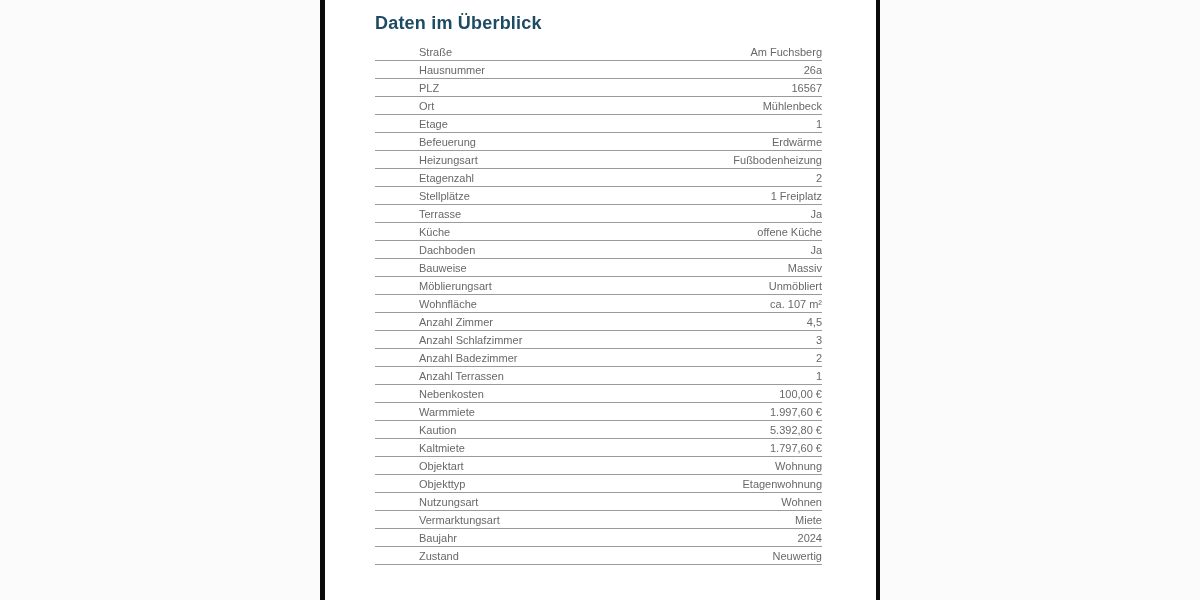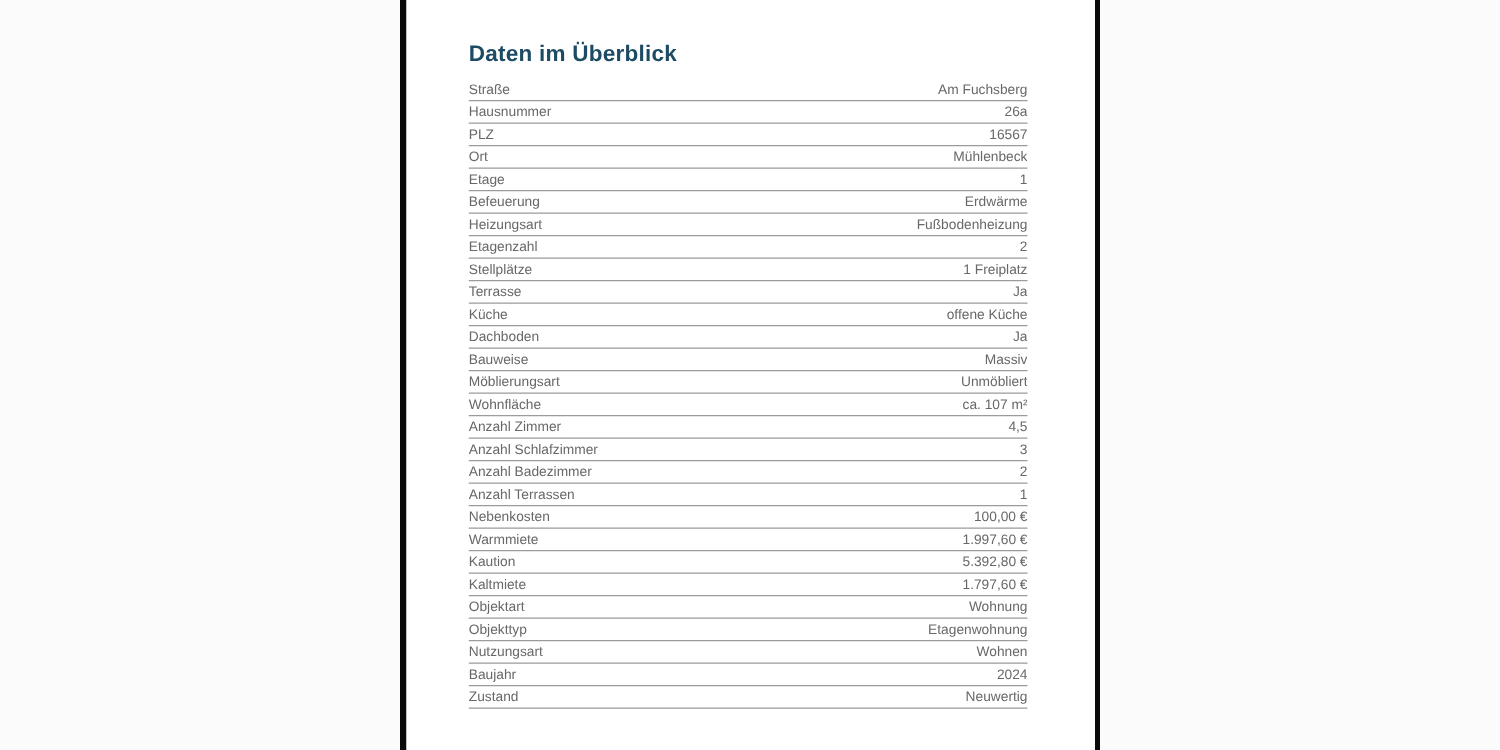--- a/index.html
+++ b/index.html
@@ -15,21 +15,21 @@
   }
   .page {
     position: absolute;
     left: 320px; top: 0;
     width: 560px; height: 600px;
     background: var(--page-bg, #ffffff);
     border-left: 5px solid var(--page-edge, #000);
     border-right: 4px solid var(--page-edge, #000);
   }
   .content {
-    padding: 31px 0 0 50px;
+    padding: 11px 0 0 50px;
   }
   .doc-title {
     font-size: 18px;
     font-weight: bold;
     line-height: 24px;
     color: var(--title-color, #1d4b63);
     margin-bottom: 8px;
     letter-spacing: 0.2px;
   }
   .data-table {
@@ -41,20 +41,21 @@
     height: 18px;
     border-bottom: 1px solid var(--divider-color, #9b9b9b);
     font-size: 11px;
     color: var(--text-color, #686868);
   }
   .cell-label {
     width: 208px;
     flex: 0 0 208px;
     white-space: nowrap;
     overflow: hidden;
+    margin-left: 44px;
   }
   .cell-value {
     flex: 1;
     white-space: nowrap;
     overflow: hidden;
     text-align: right;
   }
 </style>
 </head>
 <body>
@@ -188,20 +189,24 @@
   <div class="row">
     <div class="cell cell-label">Objekttyp</div>
     <div class="cell cell-value">Etagenwohnung</div>
   </div>
 
   <div class="row">
     <div class="cell cell-label">Nutzungsart</div>
     <div class="cell cell-value">Wohnen</div>
   </div>
 
+  <div class="row">
+    <div class="cell cell-label">Vermarktungsart</div>
+    <div class="cell cell-value">Miete</div>
+  </div>
 
   <div class="row">
     <div class="cell cell-label">Baujahr</div>
     <div class="cell cell-value">2024</div>
   </div>
 
   <div class="row">
     <div class="cell cell-label">Zustand</div>
     <div class="cell cell-value">Neuwertig</div>
   </div>

